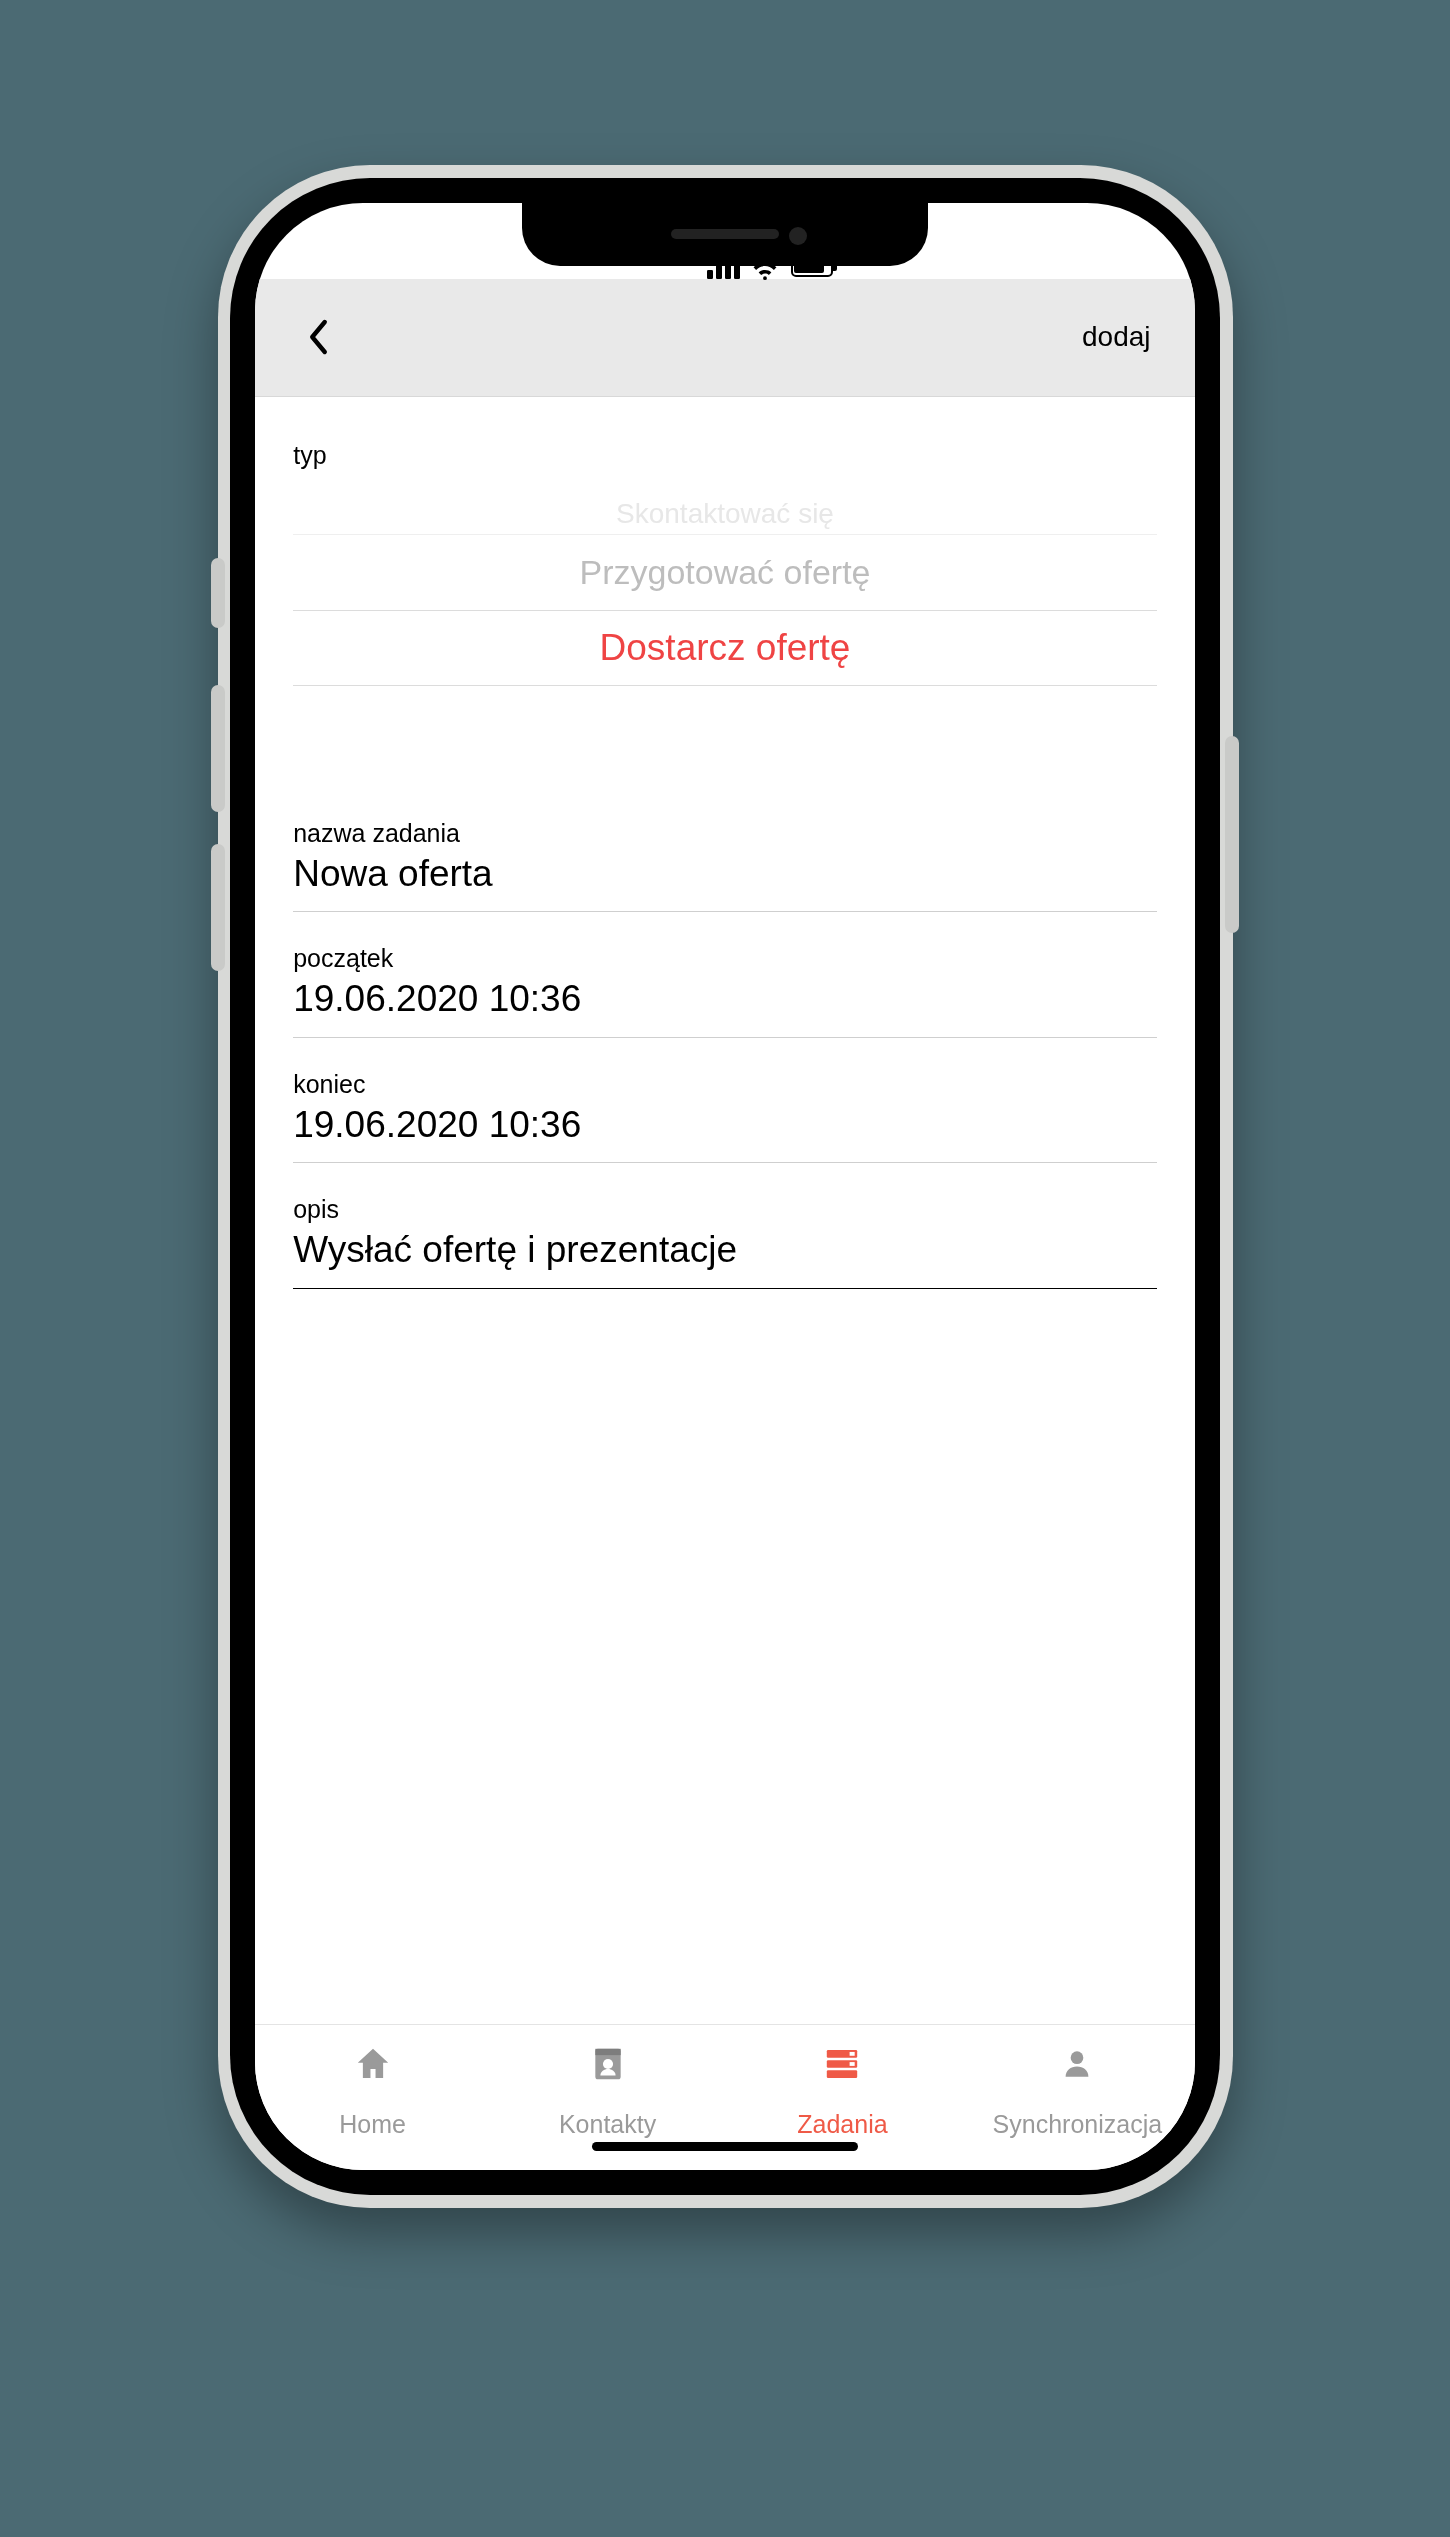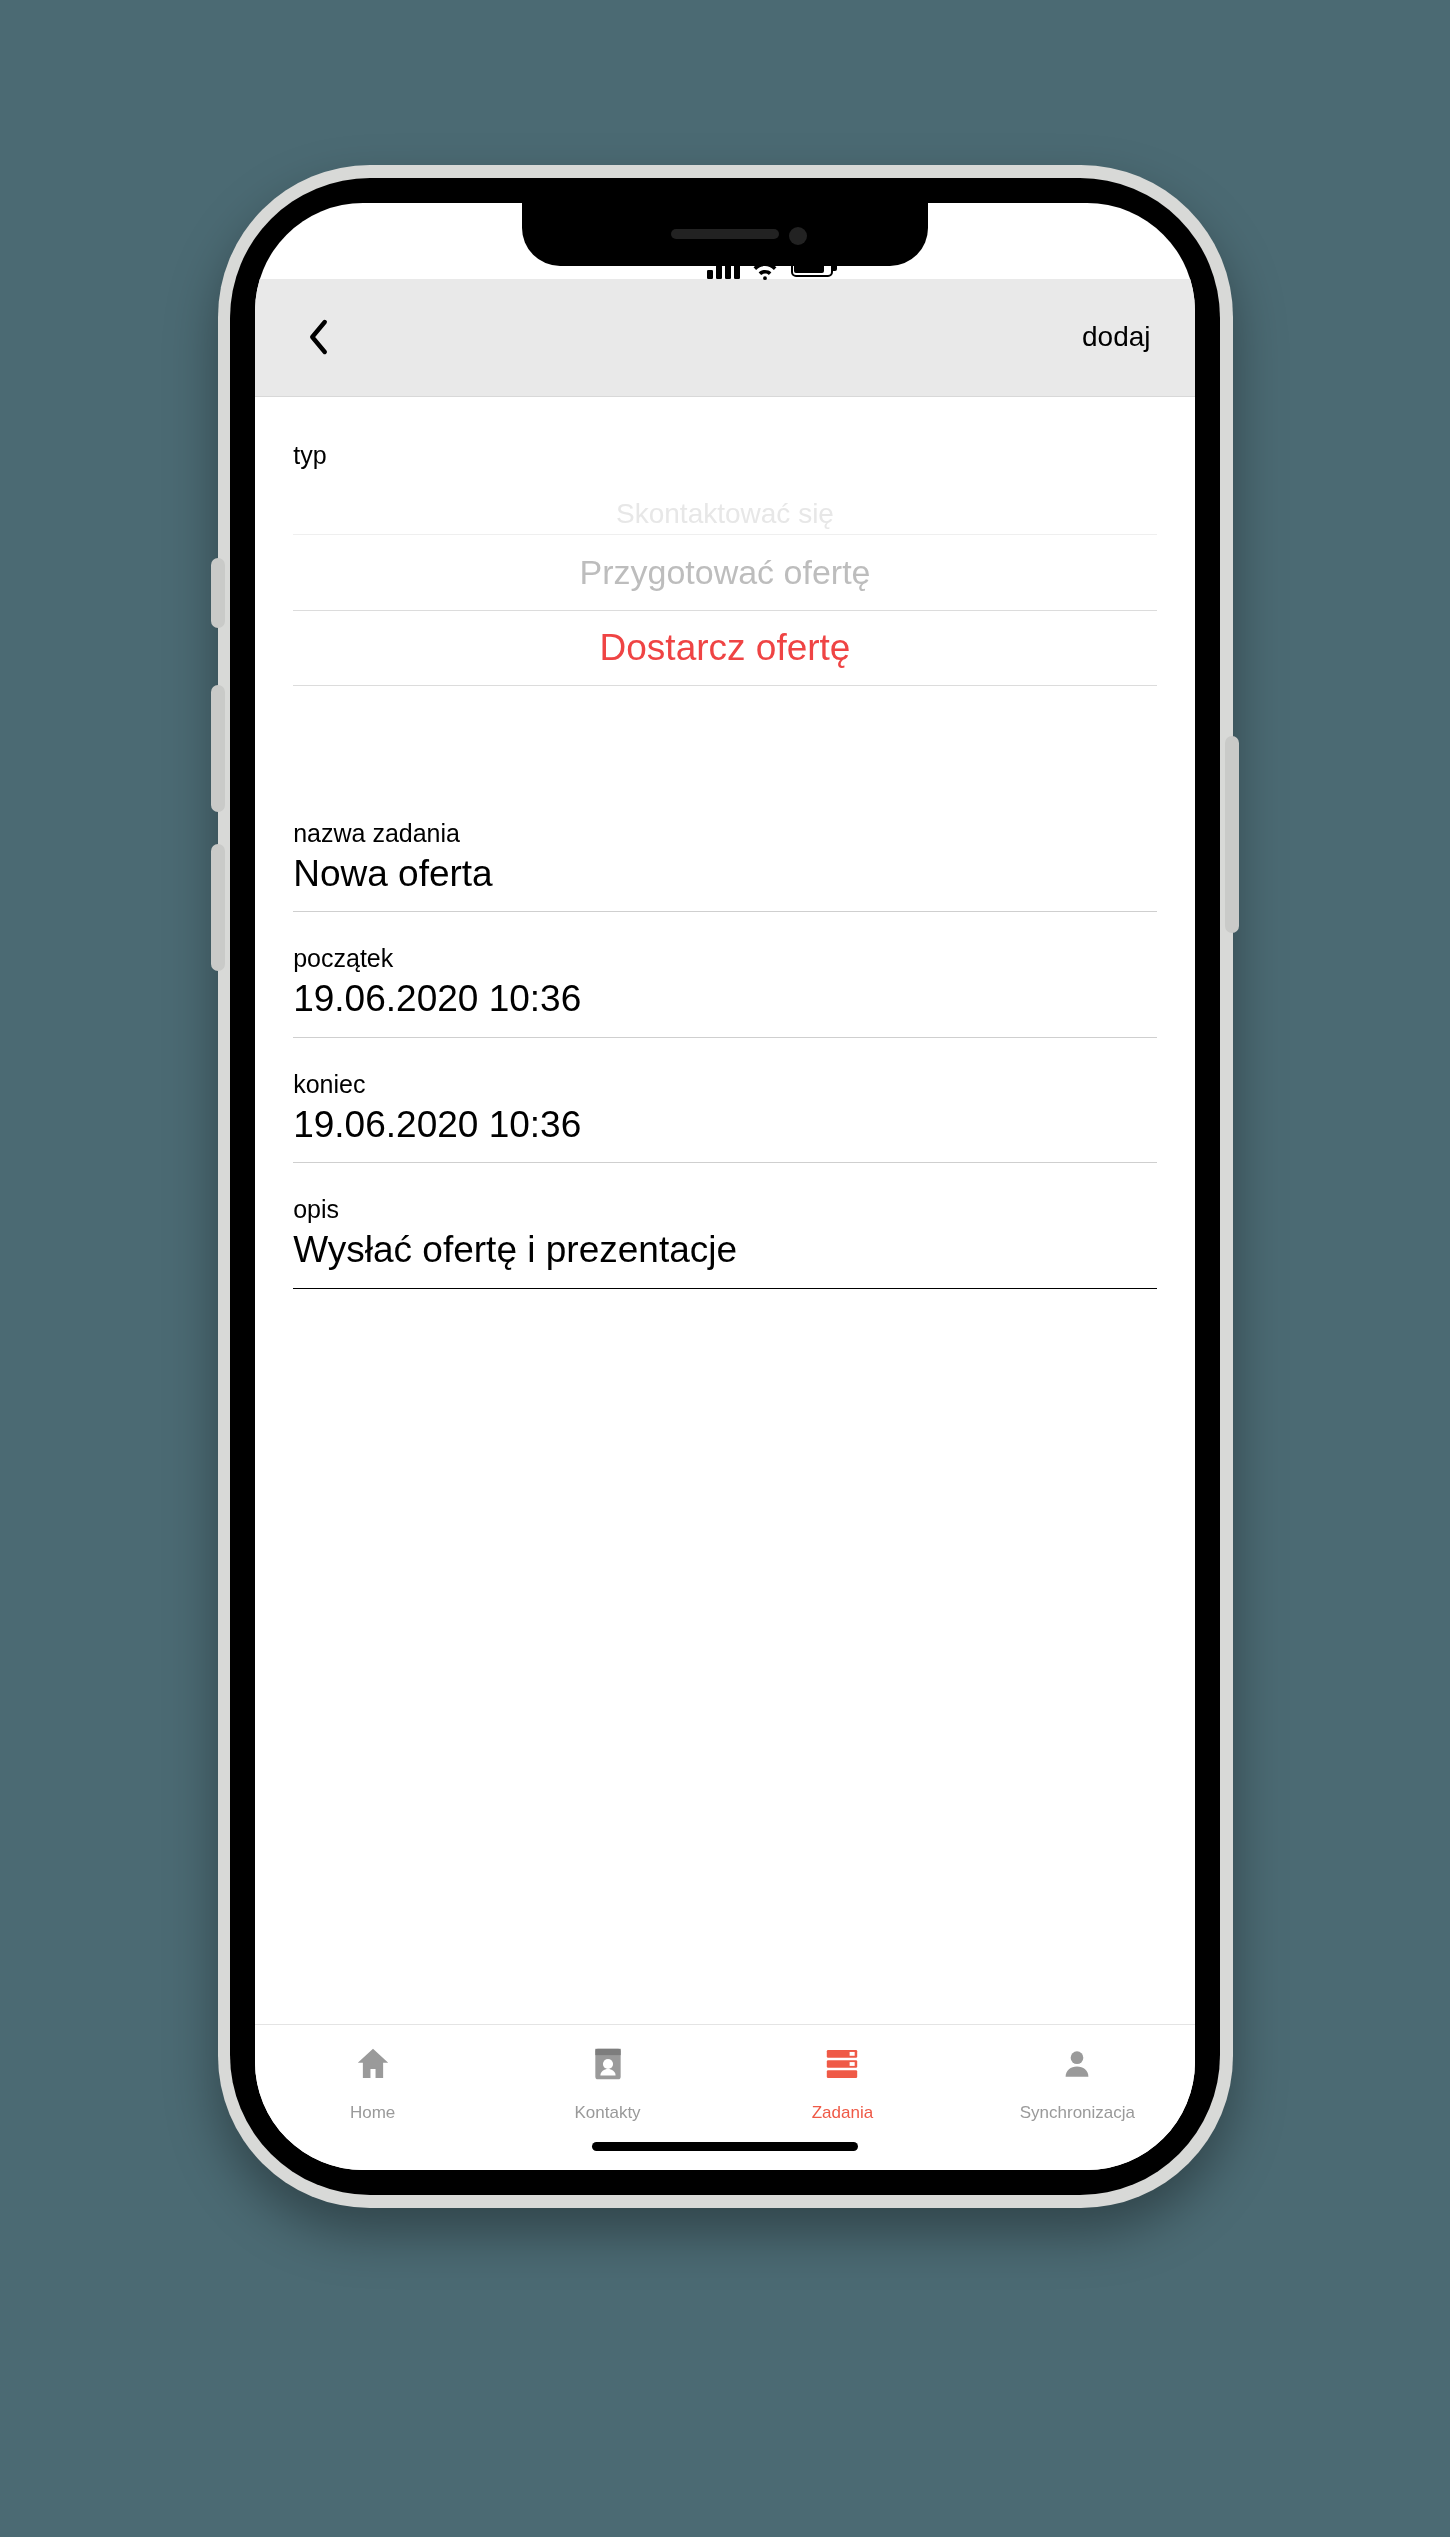--- a/index.html
+++ b/index.html
@@ -207,23 +207,23 @@
     align-items:flex-start;
     justify-content: space-around;
     padding-top: 16.5px;
     background:#fff;
   }
   .tab {
     flex:1;
     display:flex;
     flex-direction:column;
     align-items:center;
-    gap: 17px;
+    gap: 24px;
     color:#9a9a9a;
-    font-size: 17px;
+    font-size: 25px;
     cursor:pointer;
   }
   .tab.active { color: #ef5a47; justify-content: flex-end; }
   .tab-icon { width: 44px; height: 44px; display:flex; align-items:center; justify-content:center; }
   .tab-icon svg { width: 38px; height: 38px; }
 
   
   .home-indicator {
     position:absolute;
     bottom: 19px;

